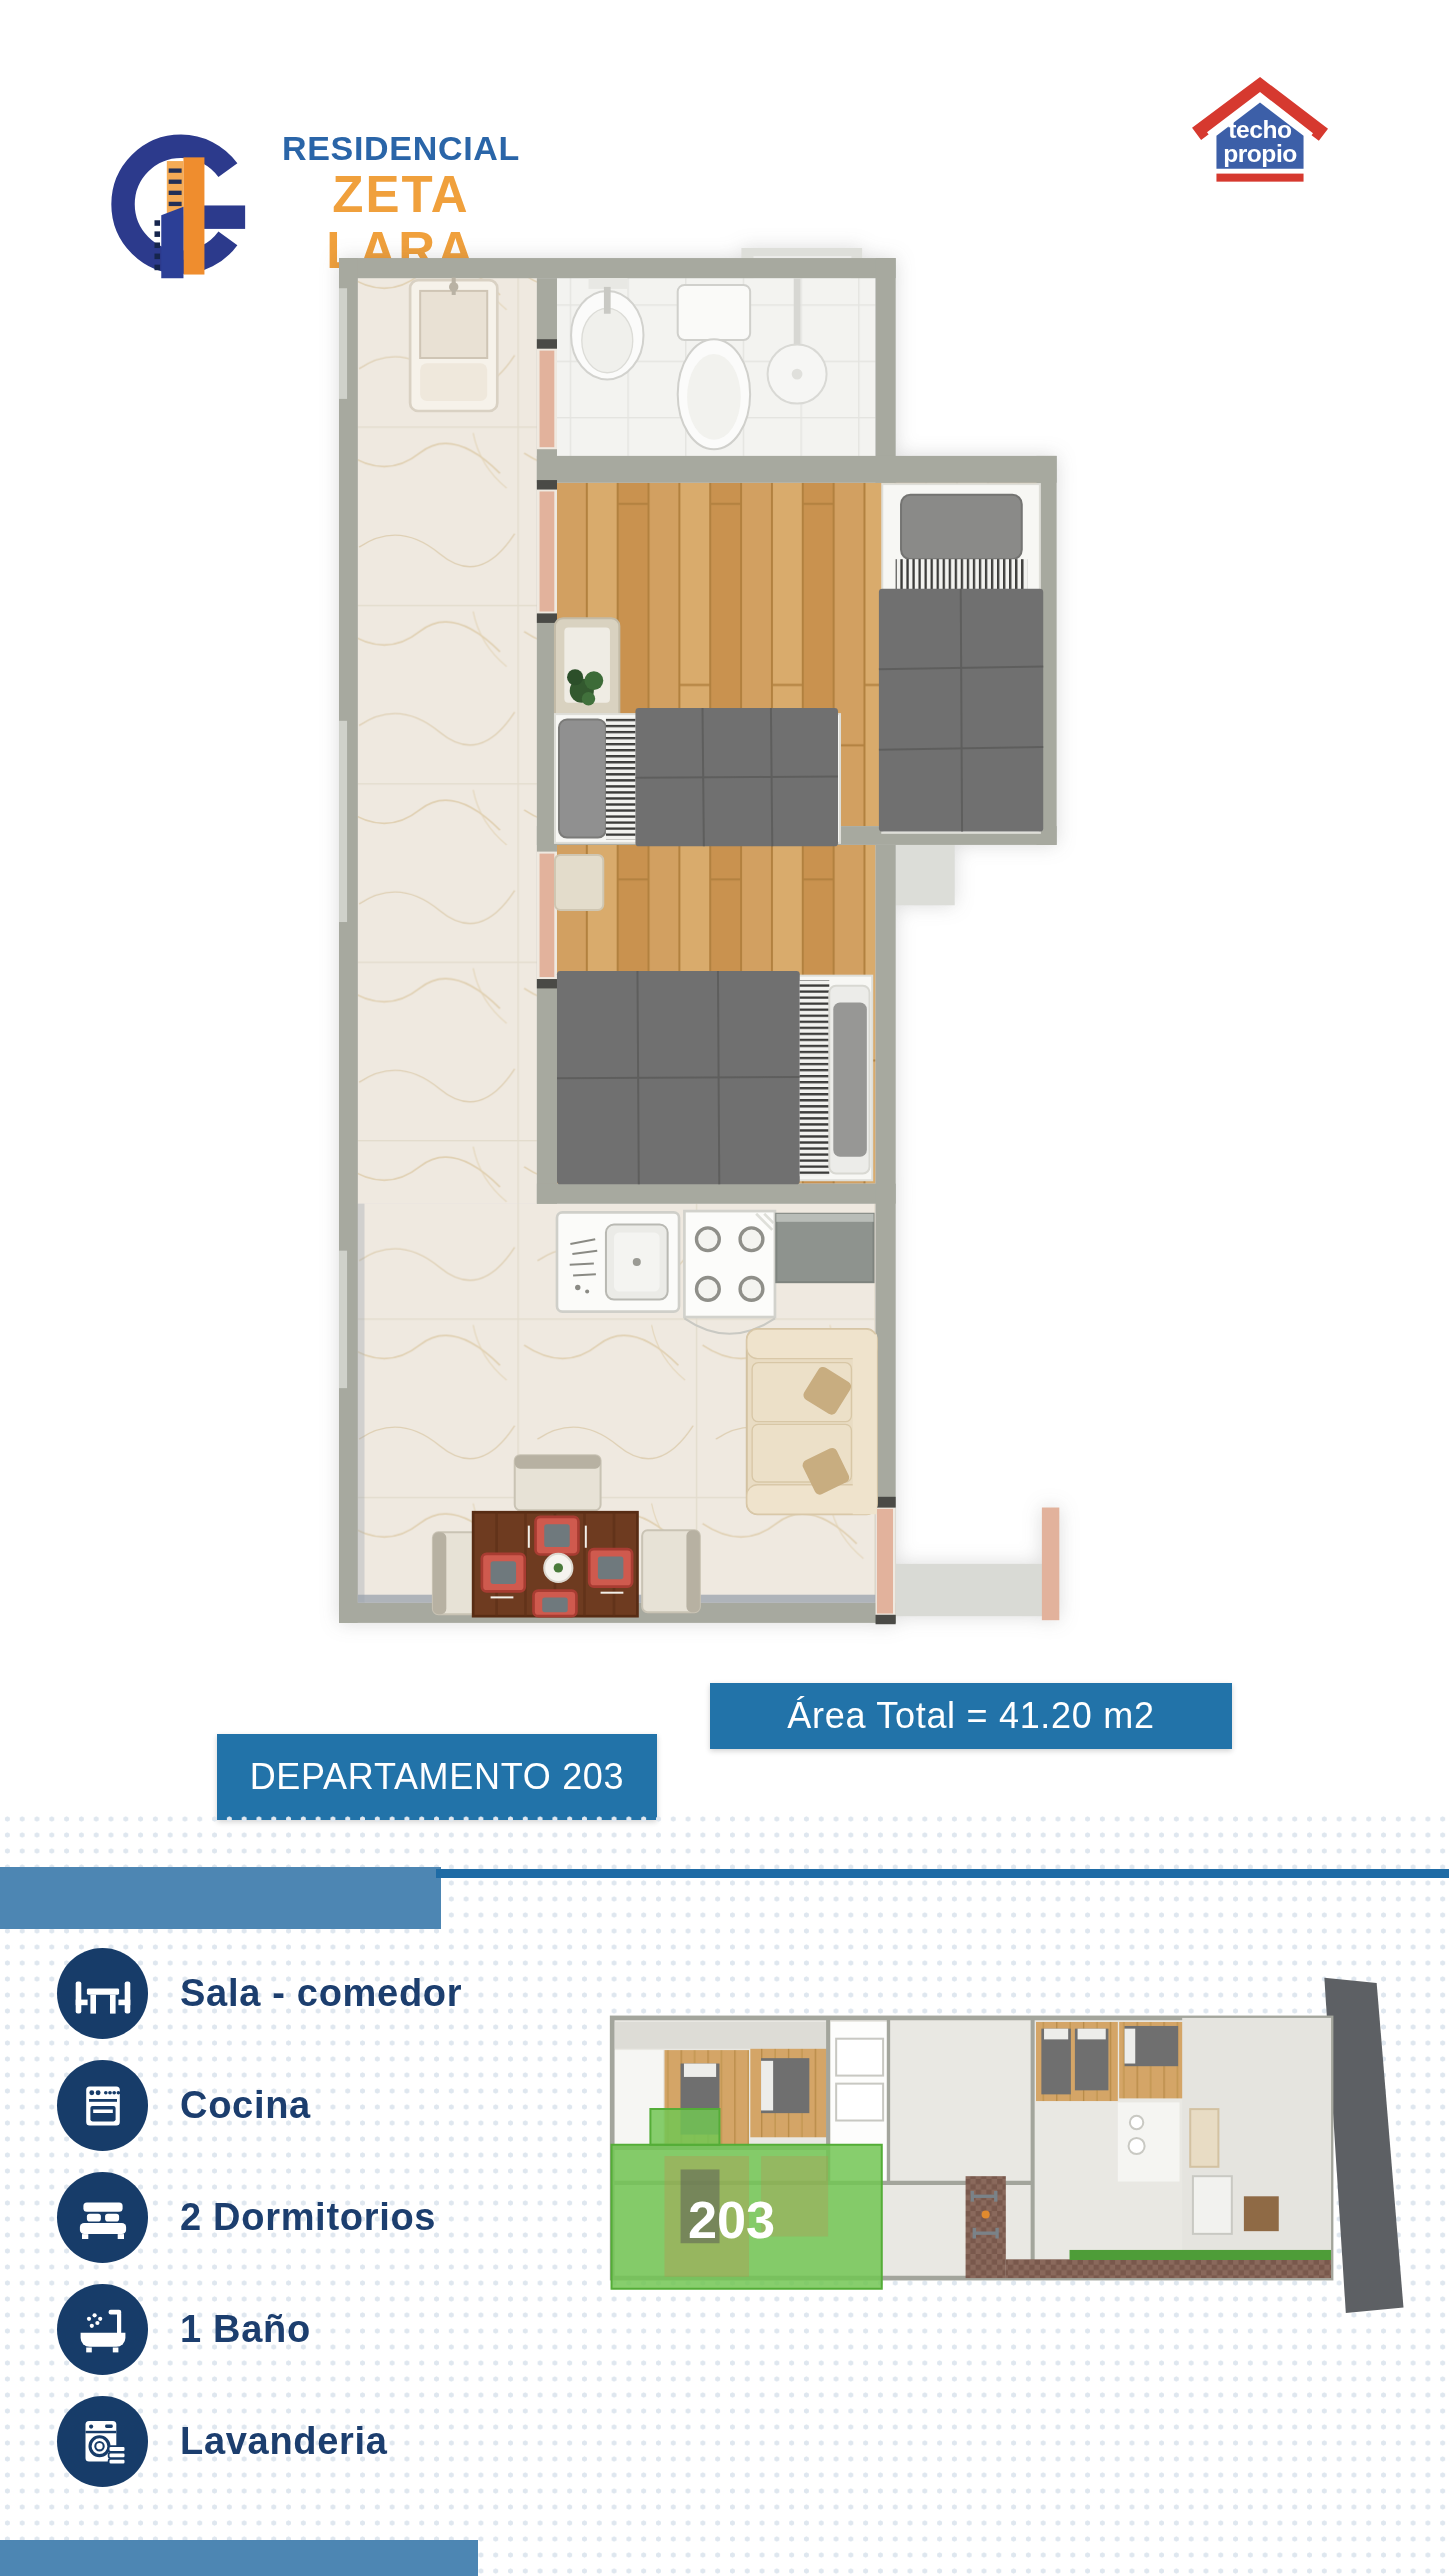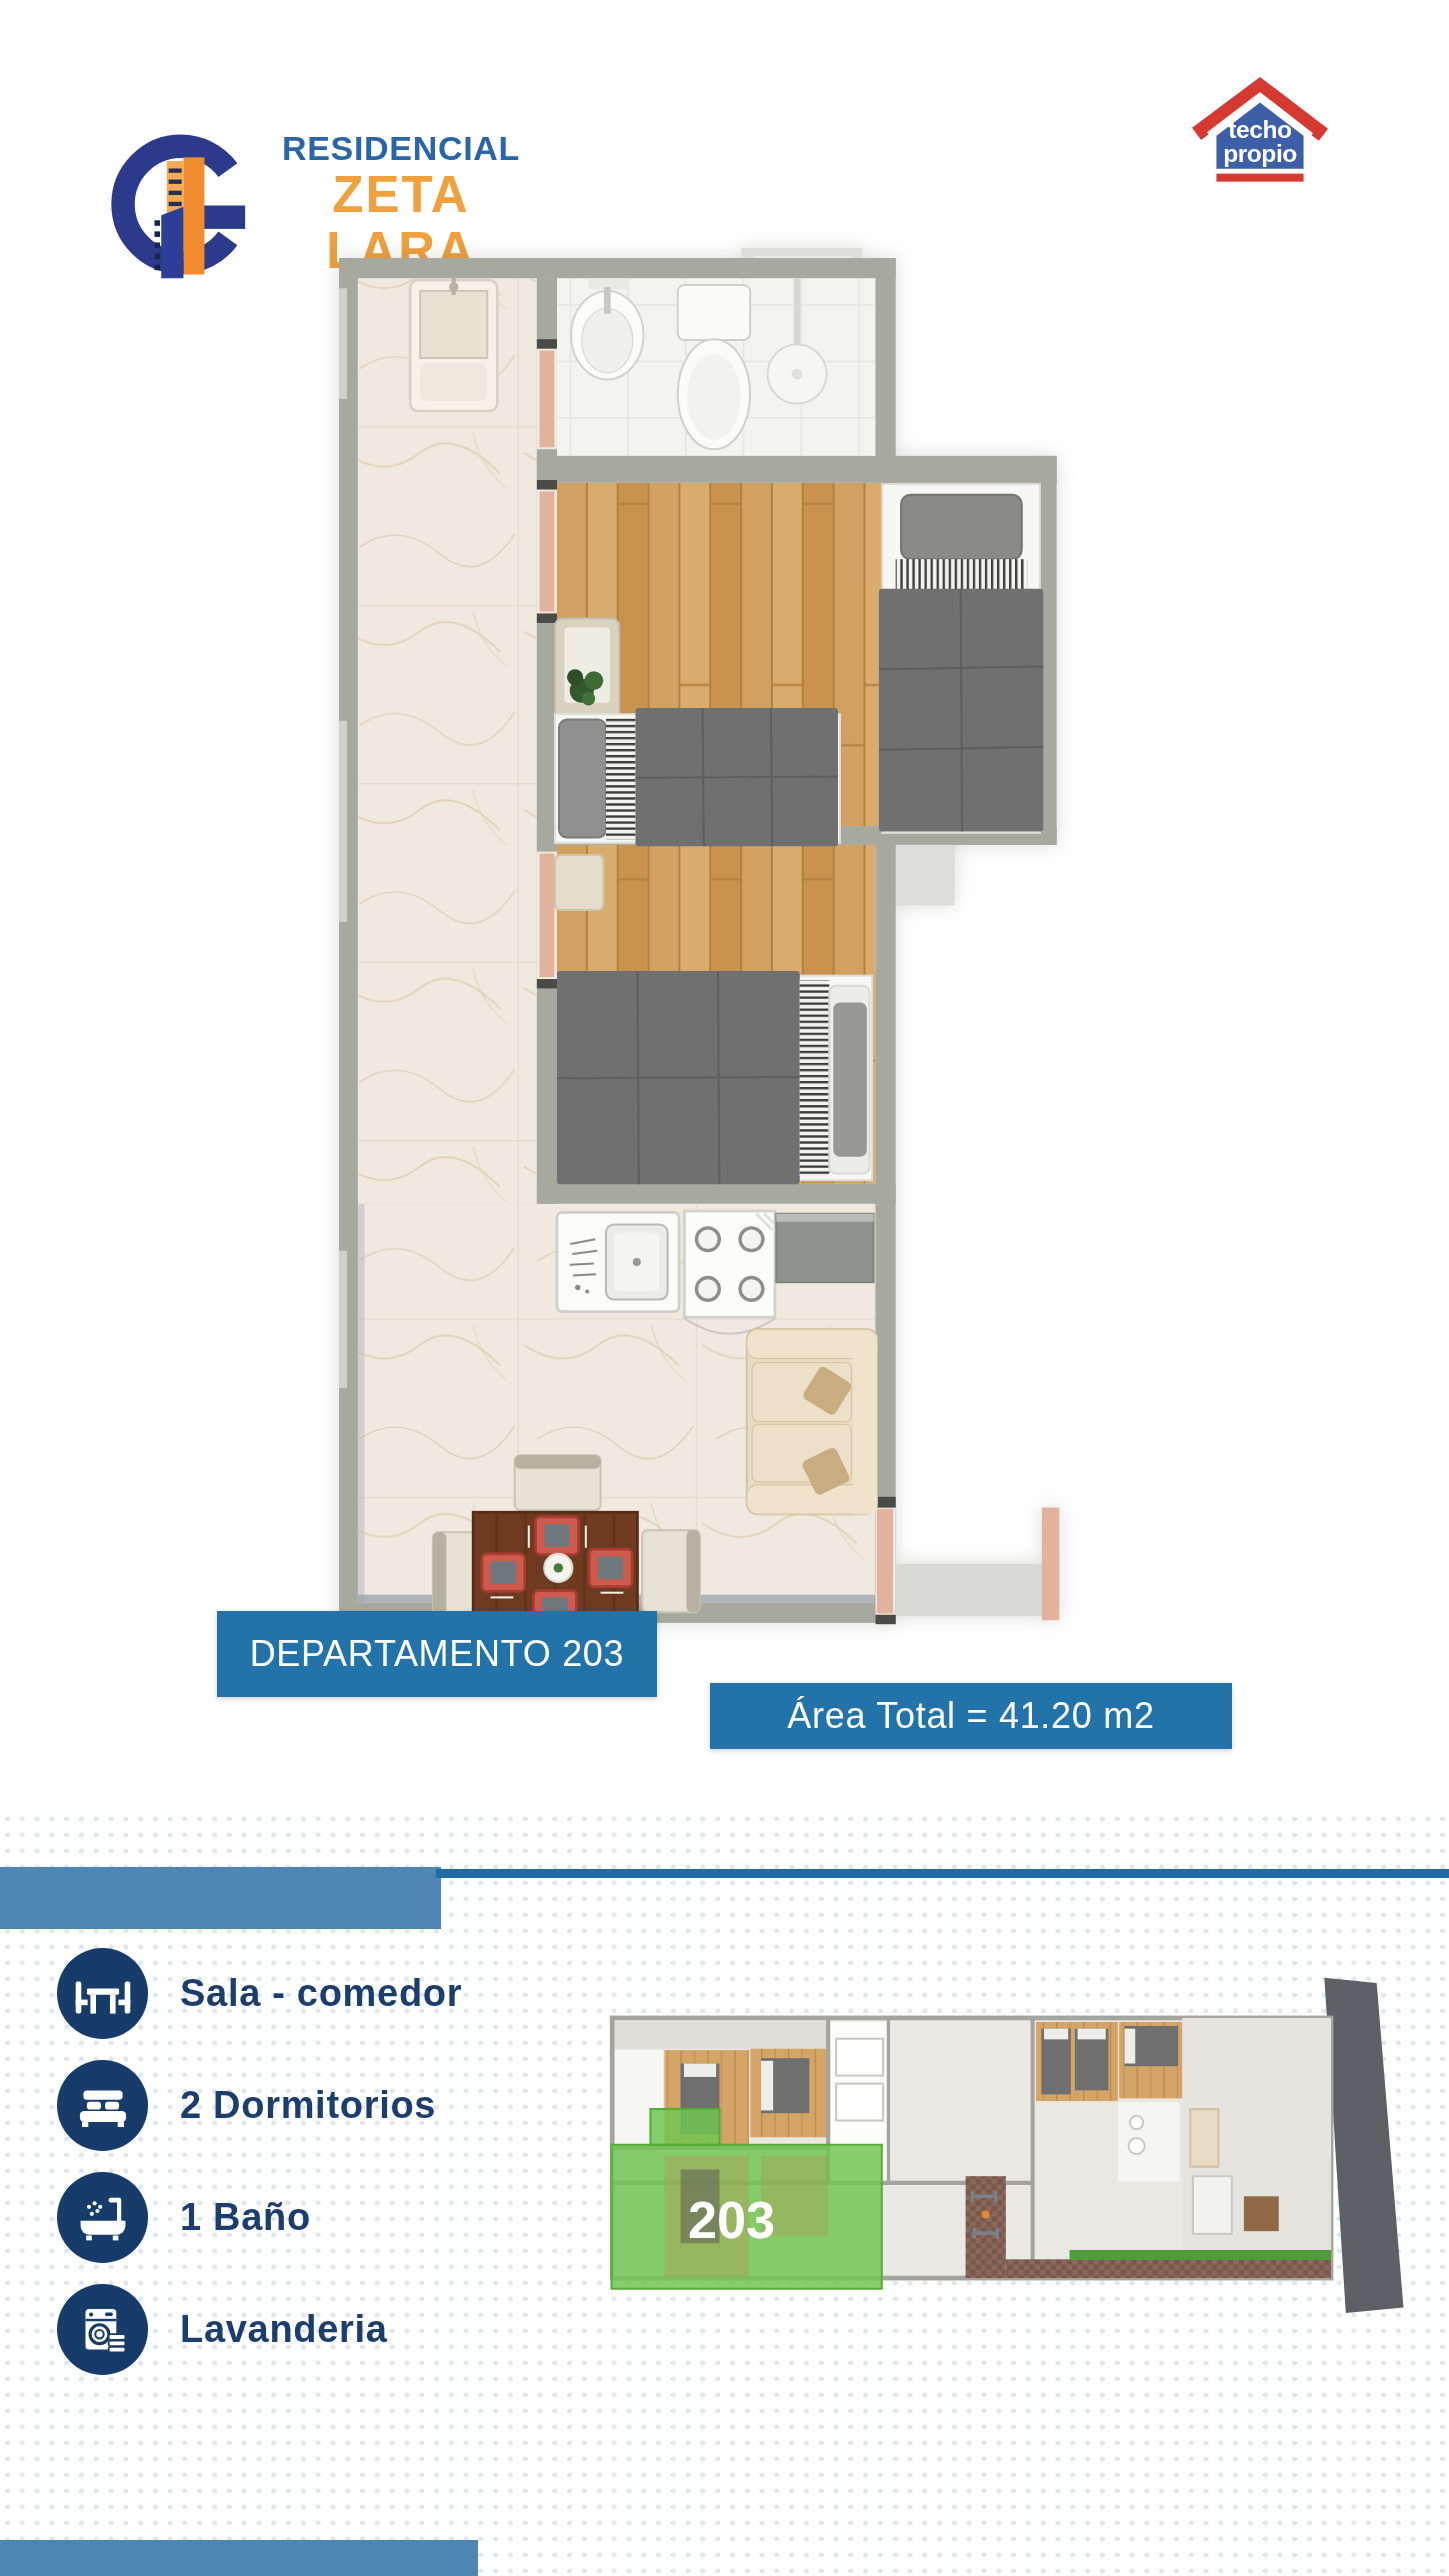--- a/index.html
+++ b/index.html
@@ -11,21 +11,21 @@
   .brand-text { left:260px; top:131px; width:282px; text-align:center; }
   .brand-line1 { font-size:34px; font-weight:bold; color:#2a65a8; letter-spacing:0.7px; line-height:1.05; }
   .brand-line2 { font-size:51px; font-weight:bold; color:#f0a03c; letter-spacing:2px; line-height:1.1; }
 
   
   #plan-svg { left:339px; top:248px; filter:drop-shadow(0 0 9.4px rgba(60,60,60,0.18)); }
 
   
   .banner { background:#2273a9; color:#ffffff; display:flex; align-items:center; justify-content:center;
             font-size:36px; letter-spacing:0.7px; box-shadow:0 2px 5.4px rgba(0,0,0,0.18); }
-  #banner-unit { left:217px; top:1611px; width:440px; height:86px; }
+  #banner-unit { left:217px; top:1734px; width:440px; height:86px; }
   #banner-area { left:710px; top:1683px; width:522px; height:66px; }
 
   
   .lower { left:0; top:1811px; width:1449px; height:765px;
            background-image: radial-gradient(circle, #dfe7ef 2.3px, rgba(255,255,255,0) 2.8px);
            background-size:14.8px 16px; }
   .divider-light { left:0; top:56px; width:441px; height:62px; background:#4d86b3; }
   .divider-dark  { left:436px; top:58px; width:1013px; height:8.7px; background:#1e6ba5; }
   .bottom-bar    { left:0; top:729px; width:478px; height:36px; background:#4d86b3; }
 
@@ -357,20 +357,37 @@
               <rect x="60" y="51" width="8" height="27"></rect>
             <rect x="11" y="32" width="8" height="46" rx="3"></rect>
               <rect x="11" y="58" width="17" height="8"></rect>
             <rect x="81" y="32" width="8" height="46" rx="3"></rect>
               <rect x="72" y="58" width="17" height="8"></rect>
           </svg>
         </div>
         <div class="feature-label">Sala - comedor</div>
       </div>
 
+      <div class="feature-row">
+        <div class="feature-icon">
+          <svg viewBox="0 0 100 100">
+            <rect x="26" y="22" width="48" height="56" rx="5" fill="#ffffff"></rect>
+            <circle cx="34" cy="31" r="3.5" fill="#173c69"></circle>
+              <circle cx="43" cy="31" r="3.5" fill="#173c69"></circle>
+            <circle cx="54" cy="31" r="2.6" fill="#173c69"></circle>
+              <circle cx="60" cy="31" r="2.6" fill="#173c69"></circle>
+            <circle cx="66" cy="31" r="2.6" fill="#173c69"></circle>
+              <circle cx="72" cy="31" r="2.6" fill="#173c69"></circle>
+            <rect x="30" y="40" width="40" height="4" fill="#173c69"></rect>
+            <rect x="32" y="50" width="36" height="22" rx="3" fill="#173c69"></rect>
+            <rect x="36" y="55" width="28" height="5" fill="#ffffff"></rect>
+          </svg>
+        </div>
+        <div class="feature-label">Cocina</div>
+      </div>
 
       <div class="feature-row">
         <div class="feature-icon">
           <svg viewBox="0 0 100 100" fill="#ffffff">
             <rect x="22" y="28" width="56" height="13" rx="5"></rect>
             <rect x="27" y="44" width="20" height="11" rx="4"></rect>
               <rect x="53" y="44" width="20" height="11" rx="4"></rect>
             <rect x="17" y="57" width="66" height="16" rx="6"></rect>
             <rect x="20" y="73" width="9" height="7"></rect>
               <rect x="71" y="73" width="9" height="7"></rect>

